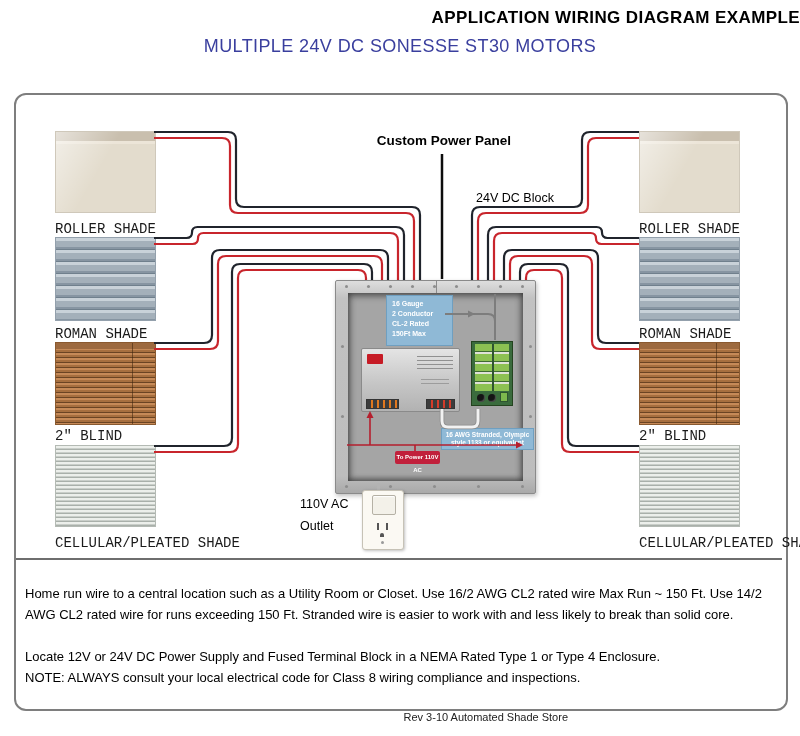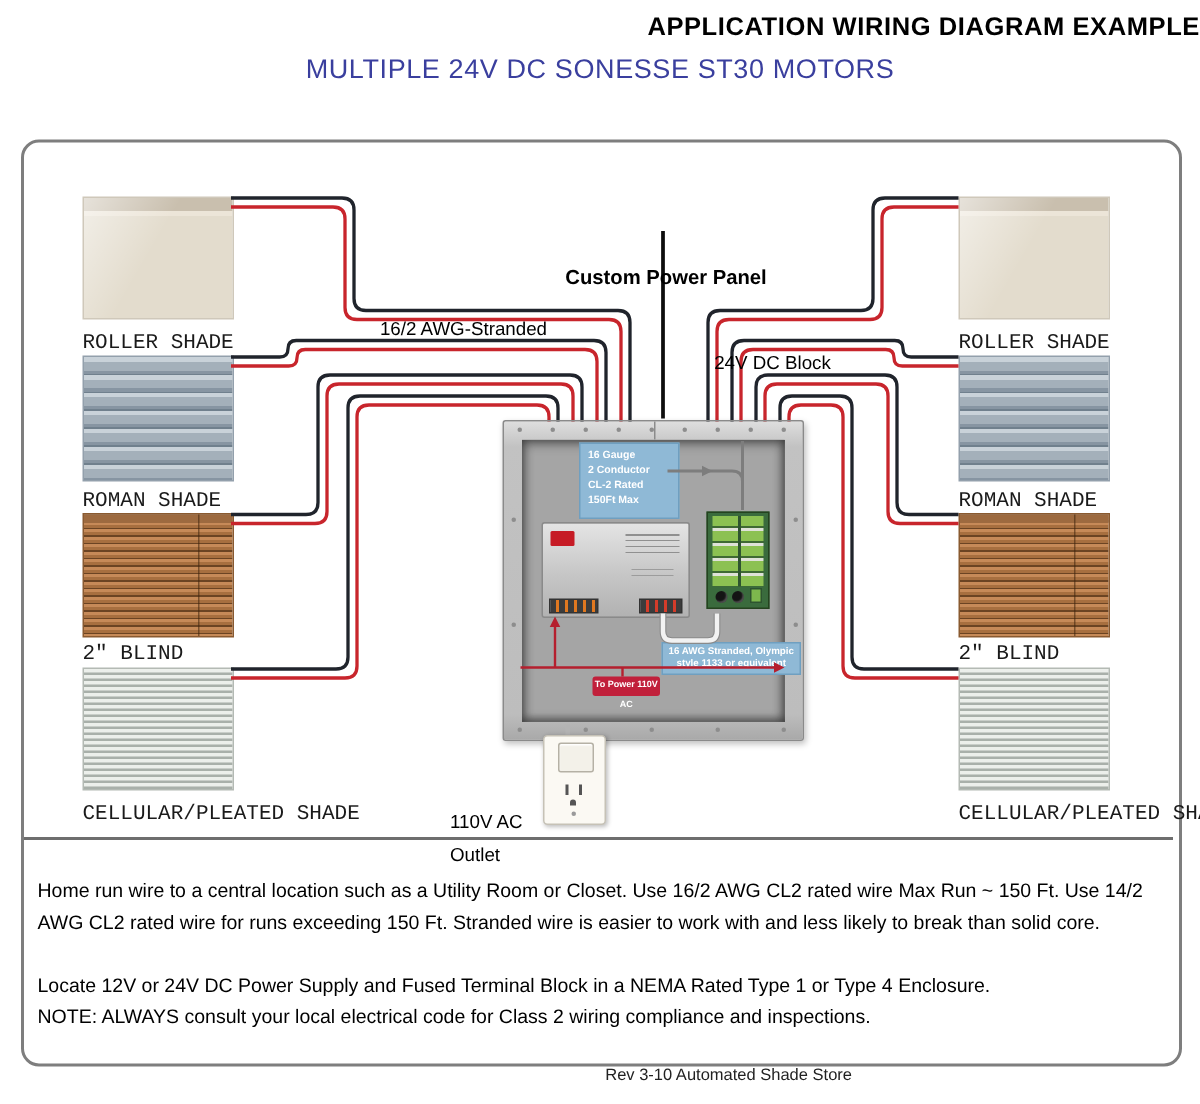--- a/index.html
+++ b/index.html
@@ -13,21 +13,21 @@
   .notes p{margin:0 0 21px 0;}
   .notes p.tight{margin:0;}
   .shade{position:absolute;width:99px;}
   .sh-label{position:absolute;font-size:14px;color:#1a1a1a;white-space:nowrap;font-family:Liberation Mono, monospace;}
   .roller{height:80px;background:linear-gradient(120deg,rgba(255,255,255,.55),rgba(255,255,255,0) 45%),linear-gradient(180deg,#c9bfae 0 9px,#ece5d8 9px 12px,#e3dccd 12px 100%);border:1px solid #cfc8ba;}
   .roman{height:82px;background:repeating-linear-gradient(180deg,#c9d2d9 0 3px,#a4b0ba 3px 9px,#8795a2 9px 11px,#70808d 11px 12px);border:1px solid #93a0ac;}
   .blind{height:81px;background:linear-gradient(180deg,#9d6a3f 0 6px,rgba(0,0,0,0) 6px),repeating-linear-gradient(180deg,#c68a58 0 2px,#a76f3f 2px 4px,#6b4423 4px 5px);border:1px solid #8a5a30;position:absolute;}
   .blind:after{content:"";position:absolute;top:0;bottom:0;left:77%;width:1px;background:rgba(60,35,12,.55);}
   .cellular{height:80px;background:repeating-linear-gradient(180deg,#ecefeb 0 2px,#c9cec9 2px 3px,#a9b0aa 3px 4px);border:1px solid #b4bab4;}
   svg.layer{position:absolute;left:0;top:0;pointer-events:none;}
-  .dlabel{position:absolute;color:#000;margin-top:44px;}
+  .dlabel{position:absolute;color:#000;}
   .lbl-panel{font-weight:bold;font-size:13.5px;width:220px;text-align:center;}
   .lbl-spec{font-size:12.5px;width:170px;text-align:center;line-height:16px;}
   .lbl-24v{font-size:12.5px;width:140px;text-align:center;}
   .lbl-outlet{font-size:12.5px;line-height:22px;}
   .panel{position:absolute;left:319px;top:185px;width:199px;height:212px;background:linear-gradient(180deg,#dedede,#c2c2c2 8%,#bdbdbd 92%,#a9a9a9);border:1px solid #8a8a8a;border-radius:2px;box-shadow:1px 2px 4px rgba(0,0,0,.25);}
   .panel .well{position:absolute;left:12px;top:12px;right:12px;bottom:12px;background:#a5a5a5;box-shadow:inset 0 3px 7px rgba(0,0,0,.38),inset 3px 0 6px rgba(0,0,0,.2),inset -3px 0 6px rgba(0,0,0,.2),inset 0 -3px 5px rgba(0,0,0,.25);}
   .panel .seam{position:absolute;left:50%;top:0;width:1px;height:12px;background:#8b8b8b;}
   .screws{position:absolute;left:9px;top:4px;width:3px;height:3px;border-radius:50%;background:#8d8d8d;
     box-shadow:22px 0 #8d8d8d,44px 0 #8d8d8d,66px 0 #8d8d8d,88px 0 #8d8d8d,110px 0 #8d8d8d,132px 0 #8d8d8d,154px 0 #8d8d8d,176px 0 #8d8d8d,
     0 200px #8d8d8d,44px 200px #8d8d8d,88px 200px #8d8d8d,132px 200px #8d8d8d,176px 200px #8d8d8d,
@@ -151,31 +151,30 @@
     <div class="outlet">
       <div class="plug"></div>
       <div class="sl1"></div>
       <div class="sl2"></div>
       <div class="gnd"></div>
       <div class="scr"></div>
     </div>
 
     <div class="dlabel lbl-panel" style="left:318px;top:38px;">Custom Power Panel</div>
     <div class="dlabel lbl-spec" style="left:208px;top:72px;">
-      <div>16/2 AWG-Stranded</div>
     </div>
     <div class="dlabel lbl-24v" style="left:429px;top:96px;">24V DC Block</div>
     <div class="dlabel lbl-outlet" style="left:284px;top:398px;">
       <div>110V AC</div>
       <div>Outlet</div>
     </div>
   </div>
 
   <div class="notes">
     <div class="inner">
       <p>Home run wire to a central location such as a Utility Room or Closet. Use 16/2 AWG CL2 rated wire Max Run ~ 150 Ft. Use 14/2 AWG CL2 rated wire for runs exceeding 150 Ft. Stranded wire is easier to work with and less likely to break than solid core.</p>
       <p class="tight">Locate 12V or 24V DC Power Supply and Fused Terminal Block in a NEMA Rated Type 1 or Type 4 Enclosure.</p>
-      <p class="tight">NOTE: ALWAYS consult your local electrical code for Class 2 wiring compliance and inspections.</p>
+      <p class="tight">NOTE: ALWAYS consult your local electrical code for Class 8 wiring compliance and inspections.</p>
     </div>
   </div>
 </div>
 
 <div class="footer">Rev 3-10 Automated Shade Store</div>
 
 </body></html>

